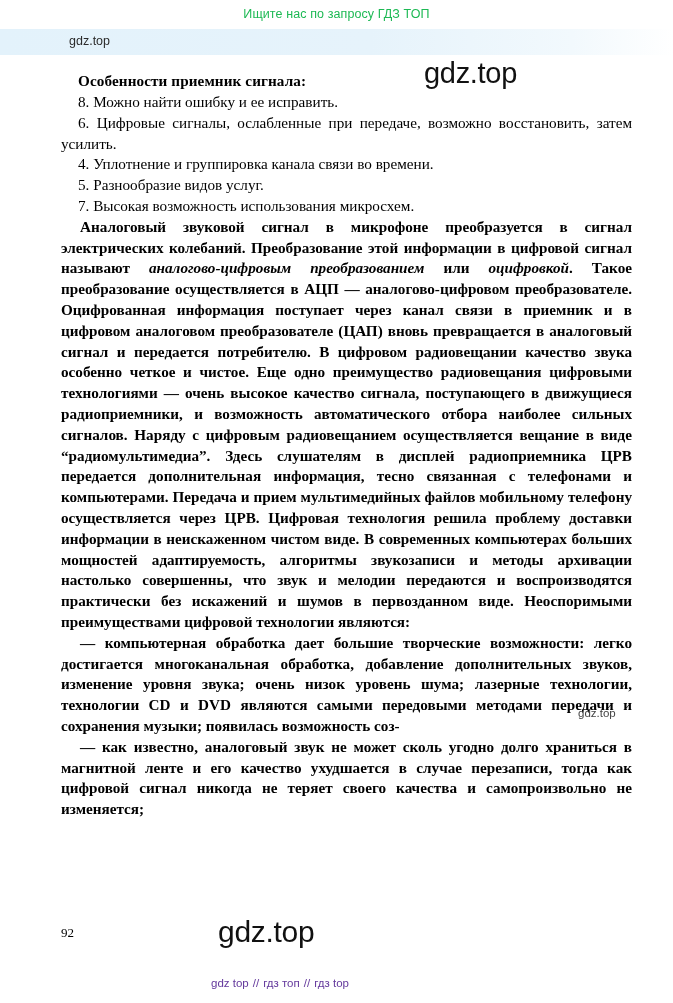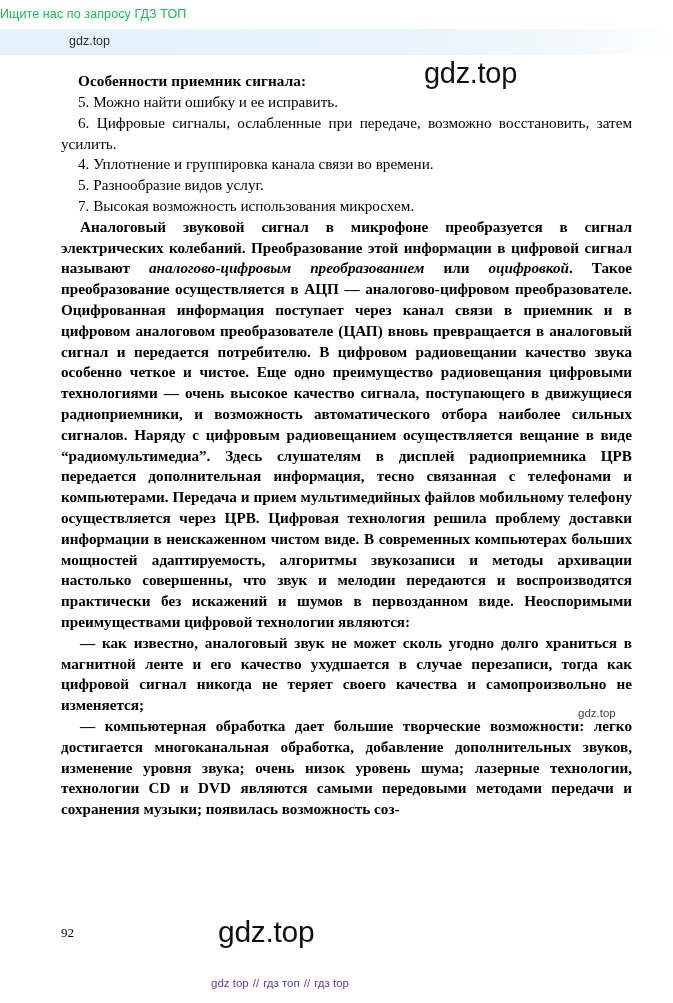--- a/index.html
+++ b/index.html
@@ -17,20 +17,21 @@
 
   
   .promo-bar {
     position: absolute;
     top: 0;
     left: 0;
     width: 673px;
     height: 28px;
     display: flex;
     align-items: center;
+    justify-content: center;
   }
   .promo-text {
     color: #1db954;
     font-family: "Liberation Sans", sans-serif;
     font-size: 12.5px;
     letter-spacing: 0.1px;
     white-space: nowrap;
   }
 
   
@@ -143,30 +144,30 @@
 </div>
 
 <div class="blue-band"></div>
 <div class="blue-band-label">gdz.top</div>
 
 <div class="wm-top">gdz.top</div>
 
 <div class="page">
   <p class="heading">Особенности приемник сигнала:</p>
 
-  <p class="list-item">5. Можно найти ошибку и ее исправить.</p>
+  <p class="list-item">8. Можно найти ошибку и ее исправить.</p>
   <p class="list-item">6. Цифровые сигналы, ослабленные при передаче, возможно восстановить, затем усилить.</p>
   <p class="list-item">4. Уплотнение и группировка канала связи во времени.</p>
   <p class="list-item">5. Разнообразие видов услуг.</p>
   <p class="list-item">7. Высокая возможность использования микросхем.</p>
 
   <p class="para"><span>Аналоговый звуковой сигнал в микрофоне преобразуется в сигнал электрических колебаний. Преобразование этой информации в цифровой сигнал называют </span><i>аналогово-цифровым преобразованием</i><span> или </span><i>оцифровкой</i><span>. Такое преобразование осуществляется в АЦП — аналогово-цифровом преобразователе. Оцифрованная информация поступает через канал связи в приемник и в цифровом аналоговом преобразователе (ЦАП) вновь превращается в аналоговый сигнал и передается потребителю. В цифровом радиовещании качество звука особенно четкое и чистое. Еще одно преимущество радиовещания цифровыми технологиями — очень высокое качество сигнала, поступающего в движущиеся радиоприемники, и возможность автоматического отбора наиболее сильных сигналов. Наряду с цифровым радиовещанием осуществляется вещание в виде “радиомультимедиа”. Здесь слушателям в дисплей радиоприемника ЦРВ передается дополнительная информация, тесно связанная с телефонами и компьютерами. Передача и прием мультимедийных файлов мобильному телефону осуществляется через ЦРВ. Цифровая технология решила проблему доставки информации в неискаженном чистом виде. В современных компьютерах больших мощностей адаптируемость, алгоритмы звукозаписи и методы архивации настолько совершенны, что звук и мелодии передаются и воспроизводятся практически без искажений и шумов в первозданном виде. Неоспоримыми преимуществами цифровой технологии являются:</span></p>
 
+  <p class="para">— компьютерная обработка дает большие творческие возможности: легко достигается многоканальная обработка, добавление дополнительных звуков, изменение уровня звука; очень низок уровень шума; лазерные технологии, технологии CD и DVD являются самыми передовыми методами передачи и сохранения музыки; появилась возможность соз-</p>
   <p class="para">— как известно, аналоговый звук не может сколь угодно долго храниться в магнитной ленте и его качество ухудшается в случае перезаписи, тогда как цифровой сигнал никогда не теряет своего качества и самопроизвольно не изменяется;</p>
-  <p class="para">— компьютерная обработка дает большие творческие возможности: легко достигается многоканальная обработка, добавление дополнительных звуков, изменение уровня звука; очень низок уровень шума; лазерные технологии, технологии CD и DVD являются самыми передовыми методами передачи и сохранения музыки; появилась возможность соз-</p>
 </div>
 
 <div class="wm-mid">gdz.top</div>
 
 <div class="page-number">92</div>
 <div class="wm-bottom">gdz.top</div>
 
 <div class="footer-links">
   <span>gdz top</span><span class="footer-sep">//</span><span>гдз топ</span><span class="footer-sep">//</span><span>гдз top</span>
 </div>

